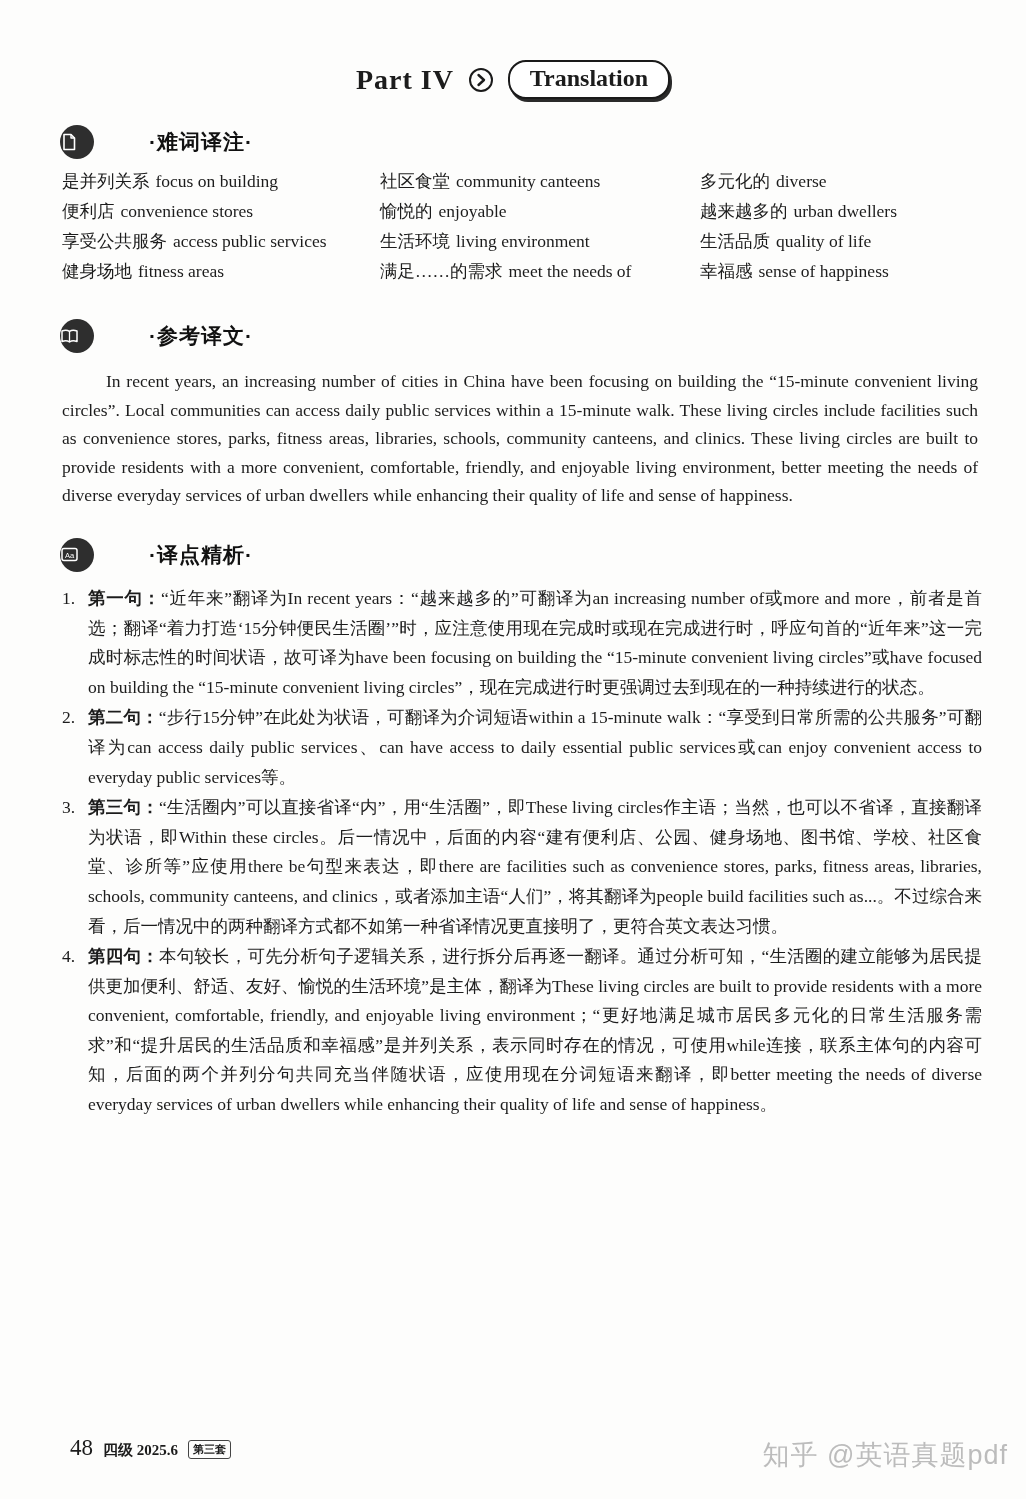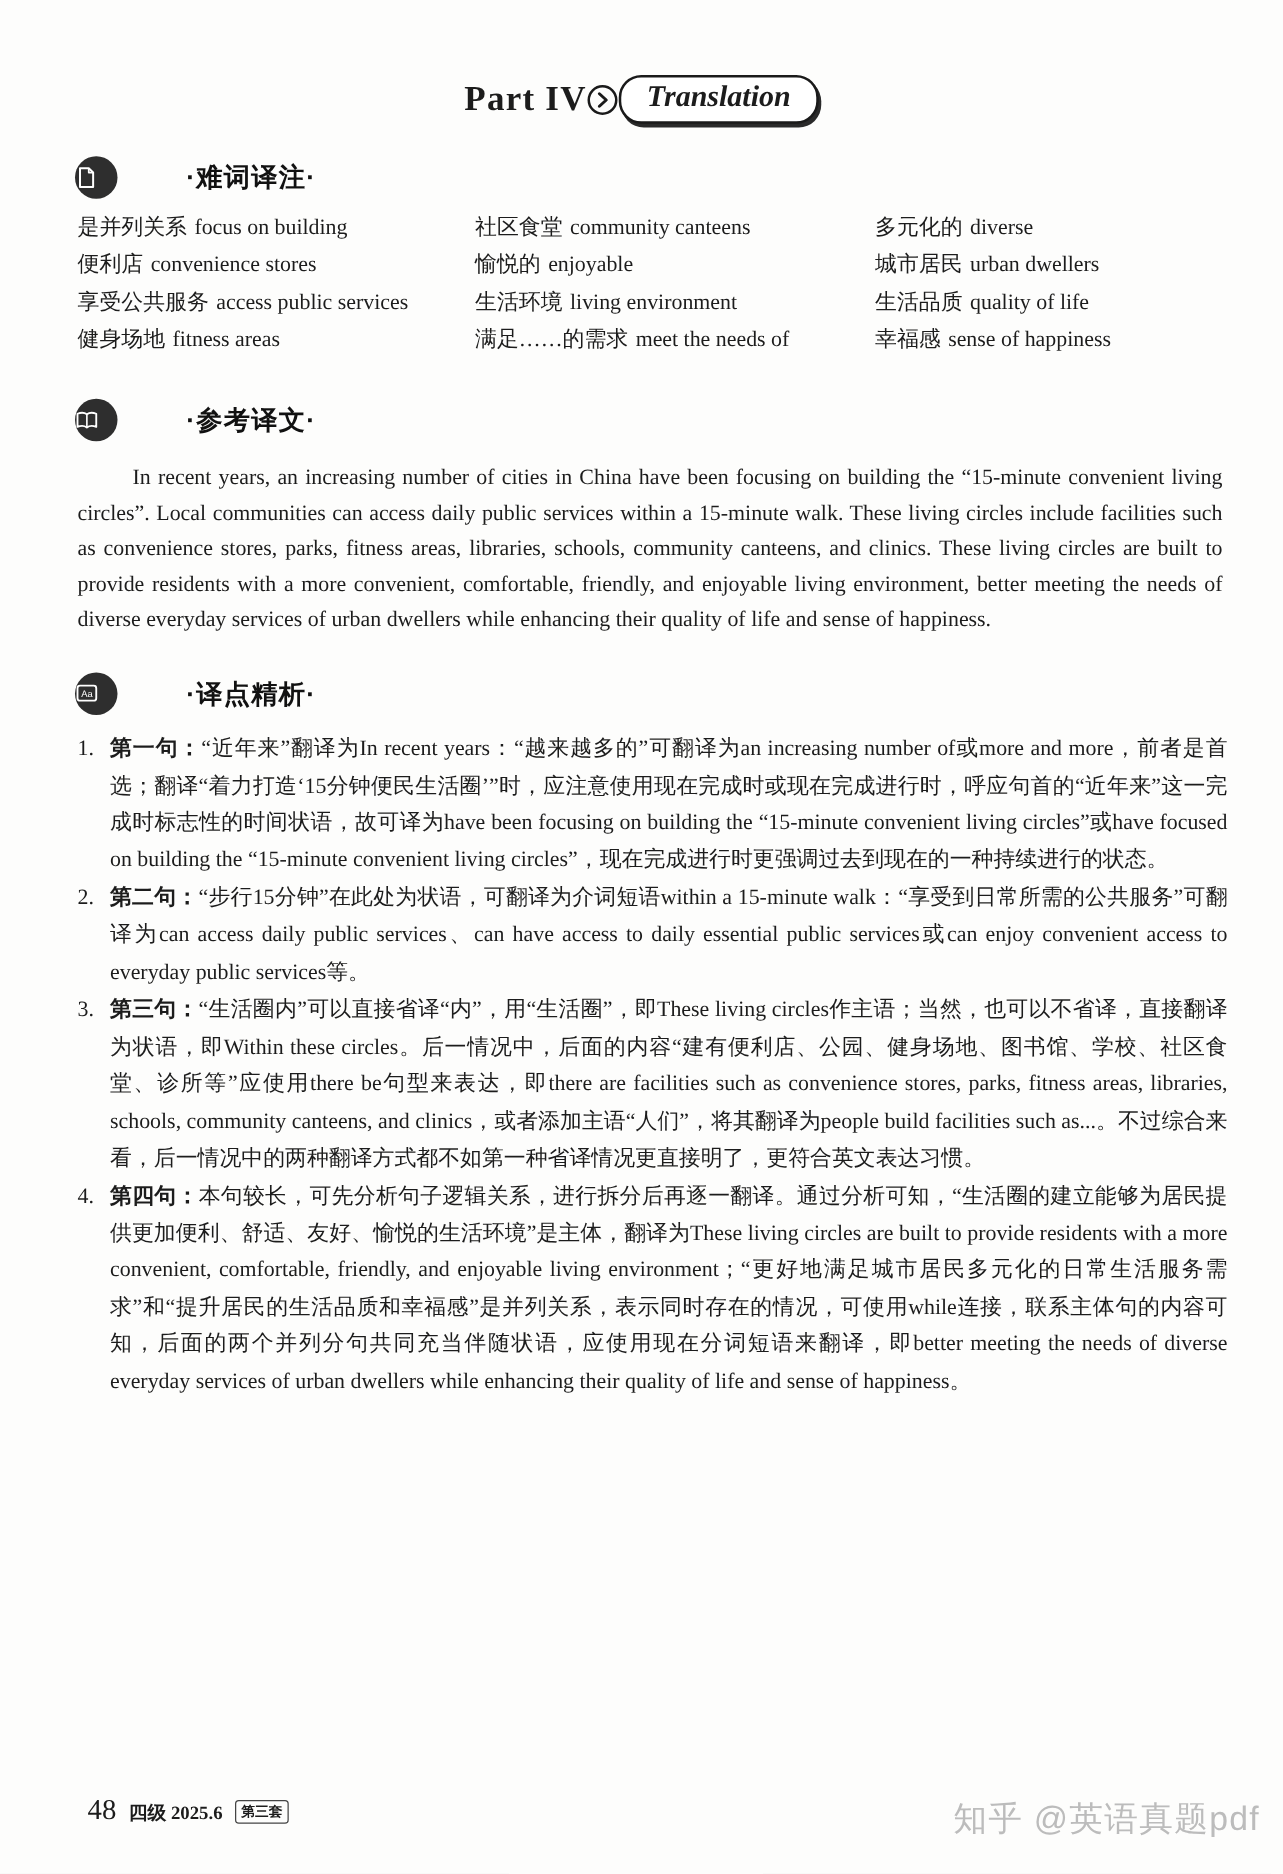--- a/index.html
+++ b/index.html
@@ -9,31 +9,30 @@
     width:1026px;height:1499px;
     margin:0 auto;
     background:#fdfdfc;
     font-family:"Liberation Serif", serif;
     color:#1c1c1c;
     overflow:hidden;
   }
   
   .header{
     display:flex;align-items:center;justify-content:center;
-    padding-top:60px;
+    padding-top:60px;gap:14px;
   }
   .part-label{font-size:28px;font-weight:700;letter-spacing:1px;}
   .arrow-circle{width:26px;height:26px;flex:0 0 auto;}
   .title-box{
     border:2px solid #1a1a1a;border-radius:18px;
     box-shadow:2px 3px 0 #2a2a2a;
     padding:3px 20px 5px 20px;
     font-size:24px;font-weight:700;
     background:#fff;
-    font-style:italic;
   }
   
   .section-head{
     display:flex;align-items:center;gap:10px;
     margin:26px 0 8px 60px;
   }
   .icon-circle{
     width:34px;height:34px;border-radius:50%;
     background:#2e2e2e;display:flex;align-items:center;justify-content:flex-start;
     flex:0 0 auto;
@@ -117,21 +116,21 @@
   <div class="vocab-grid">
     <div class="vocab-item"><span class="zh">是并列关系</span><span class="en">focus on building</span></div>
     <div class="vocab-item"><span class="zh">便利店</span><span class="en">convenience stores</span></div>
     <div class="vocab-item"><span class="zh">享受公共服务</span><span class="en">access public services</span></div>
     <div class="vocab-item"><span class="zh">健身场地</span><span class="en">fitness areas</span></div>
     <div class="vocab-item"><span class="zh">社区食堂</span><span class="en">community canteens</span></div>
     <div class="vocab-item"><span class="zh">愉悦的</span><span class="en">enjoyable</span></div>
     <div class="vocab-item"><span class="zh">生活环境</span><span class="en">living environment</span></div>
     <div class="vocab-item"><span class="zh">满足……的需求</span><span class="en">meet the needs of</span></div>
     <div class="vocab-item"><span class="zh">多元化的</span><span class="en">diverse</span></div>
-    <div class="vocab-item"><span class="zh">城市居民</span><span class="en">urban dwellers</span></div>
+    <div class="vocab-item"><span class="zh">越来越多的</span><span class="en">urban dwellers</span></div>
     <div class="vocab-item"><span class="zh">生活品质</span><span class="en">quality of life</span></div>
     <div class="vocab-item"><span class="zh">幸福感</span><span class="en">sense of happiness</span></div>
   </div>
 
   <div class="section-head" style="margin-top:30px;">
     <span class="icon-circle">
       <svg width="19" height="19" viewBox="0 0 19 19">
         <path d="M2 4 C5 2.8 7.5 3 9.5 4.4 C11.5 3 14 2.8 17 4 V14.5 C14 13.3 11.5 13.5 9.5 15 C7.5 13.5 5 13.3 2 14.5 Z" fill="none" stroke="#fff" stroke-width="1.5" stroke-linejoin="round"></path>
         <path d="M9.5 4.4 V15" fill="none" stroke="#fff" stroke-width="1.3"></path>
       </svg>

